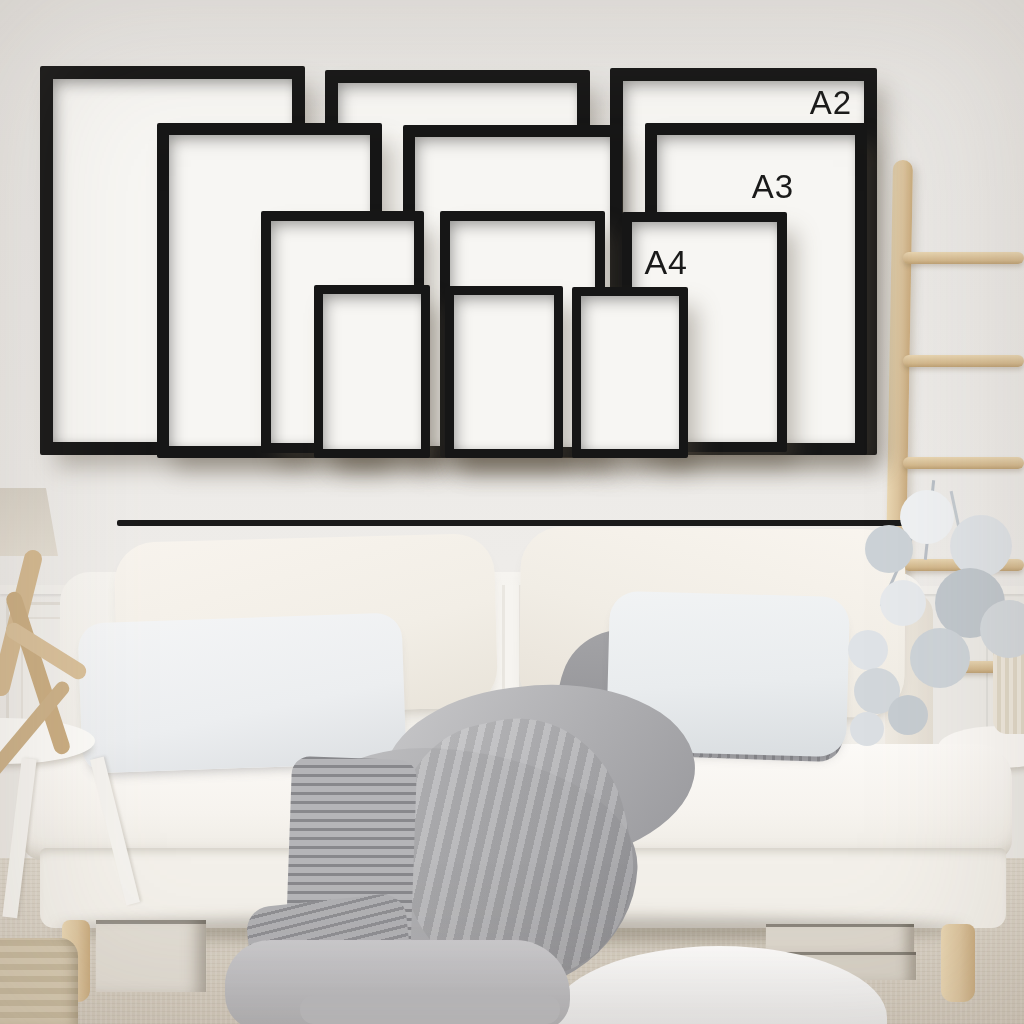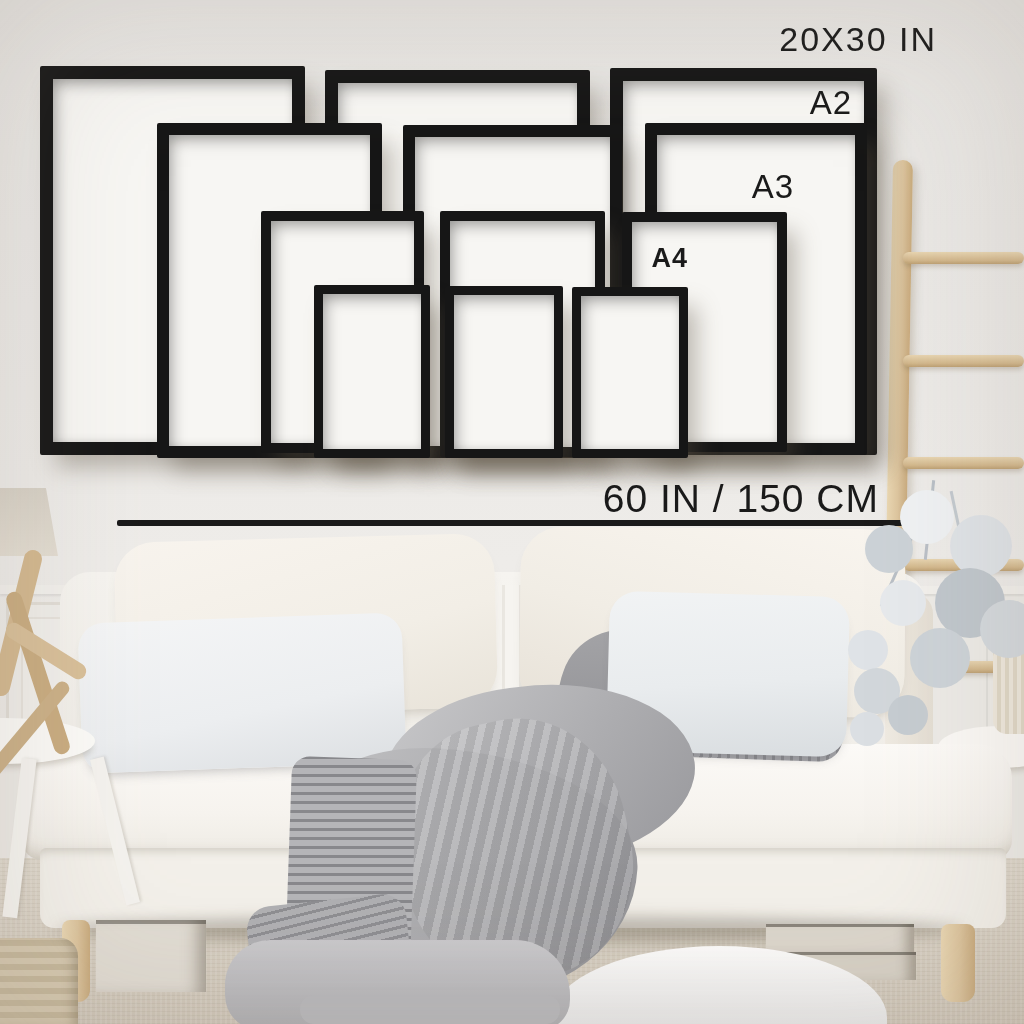--- a/index.html
+++ b/index.html
@@ -70,26 +70,24 @@
       <div class="frame" style="left: 403px; top: 125px; width: 219px; height: 333px; border-width: 12px;"></div>
       <div class="frame" style="left: 645px; top: 123px; width: 222px; height: 332px; border-width: 12px;"></div>
       <div class="frame" style="left: 261px; top: 211px; width: 163px; height: 242px; border-width: 10px;"></div>
       <div class="frame" style="left: 440px; top: 211px; width: 165px; height: 246px; border-width: 10px;"></div>
       <div class="frame" style="left: 622px; top: 212px; width: 165px; height: 240px; border-width: 10px;"></div>
       <div class="frame" style="left: 314px; top: 285px; width: 116px; height: 173px; border-width: 9px;"></div>
       <div class="frame" style="left: 445px; top: 286px; width: 118px; height: 172px; border-width: 9px;"></div>
       <div class="frame" style="left: 572px; top: 287px; width: 116px; height: 171px; border-width: 9px;"></div>
     </div>
 
-  <div class="lbl" style="right:87px;top:20px;font-size:34px;letter-spacing:2px;">20X30 IN</div>
   <div class="lbl" style="right:172px;top:84px;font-size:33px;letter-spacing:1px;">A2</div>
   <div class="lbl" style="right:230px;top:168px;font-size:33px;letter-spacing:1px;">A3</div>
-  <div class="lbl" style="right:336px;top:243px;font-size:27px;letter-spacing:1px;font-weight:bold;">A4</div>
+  <div class="lbl" style="right:336px;top:243px;font-size:34px;letter-spacing:1px;">A4</div>
 
-  <div class="lbl" style="right:145px;top:477px;font-size:39px;letter-spacing:1px;">60 IN / 150 CM</div>
   <div class="rule" style="left:117px;top:520px;width:798px;height:6px;"></div>
 
   <div class="abs" style="left:-28px;top:488px;width:86px;height:68px;clip-path:polygon(0 0,86% 0,100% 100%,0 100%);background:linear-gradient(180deg,#d7d1c6,#e3ddd2);"></div>
 
   <div class="abs" style="left:938px;top:726px;width:122px;height:42px;border-radius:50%;background:#fbf9f6;box-shadow:0 6px 6px -3px rgba(120,108,90,.3);"></div>
   <div class="abs" style="left:978px;top:752px;width:20px;height:110px;background:#f5f3ef;box-shadow:inset -5px 0 6px rgba(120,110,95,.18);"></div>
 
   <div class="abs" style="left:60px;top:572px;width:865px;height:250px;border-radius:30px 30px 0 0;background:linear-gradient(180deg,#f6f4f0,#efece6);"></div>
   <div class="abs" style="left:468px;top:585px;width:95px;height:155px;border-radius:8px;background:repeating-linear-gradient(90deg,#eae7e1 0 3px,#f6f4f0 3px 17px);"></div>
   <div class="abs" style="left:885px;top:592px;width:48px;height:330px;border-radius:22px 22px 0 0;background:linear-gradient(90deg,#efeae2,#e4ded3);"></div>

